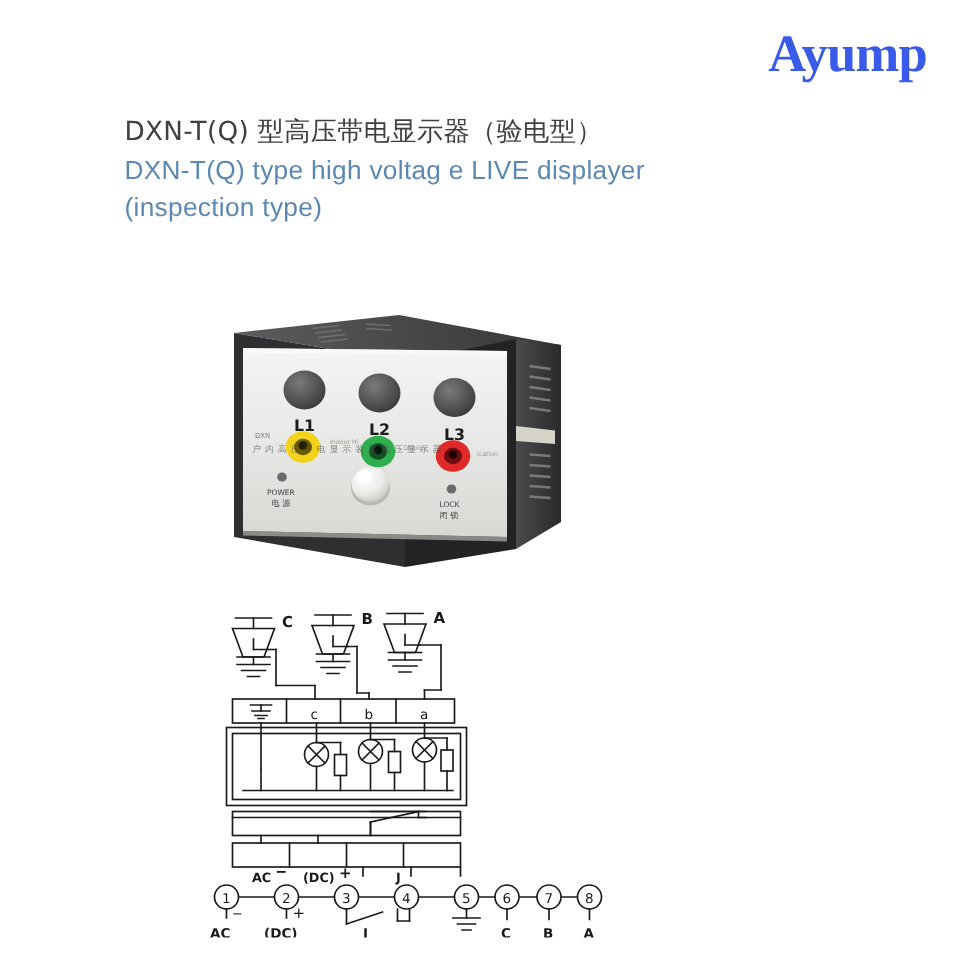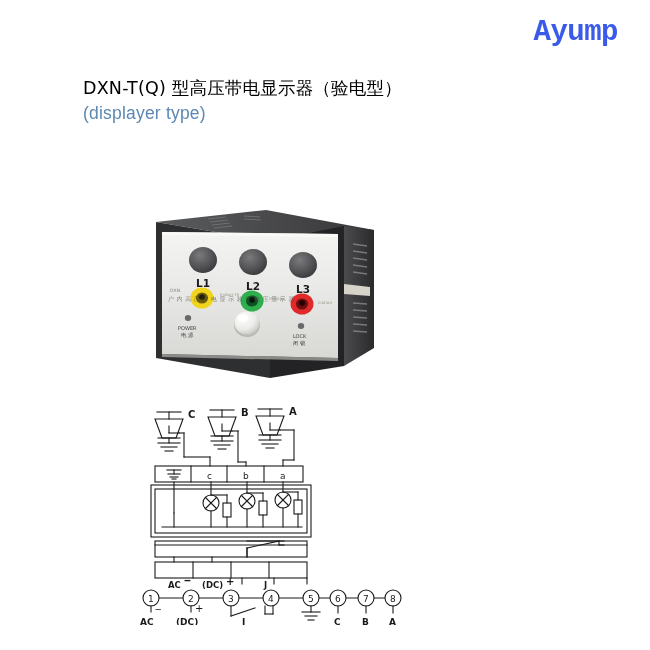--- a/index.html
+++ b/index.html
@@ -19,22 +19,22 @@
   
   .logo-block {
     position: absolute;
     top: 18px;
     right: 32px;
     display: flex;
     align-items: baseline;
     gap: 9px;
   }
   .logo-word {
-    font-family: Liberation Mono, monospace;
-    font-size: 29px;
+    font-family: Liberation Serif, serif;
+    font-size: 35px;
     font-weight: 700;
     color: #3a5bea;
     letter-spacing: -0.5px;
     line-height: 1;
   }
   .logo-cn {
     font-family: "DejaVu Sans", sans-serif;
     font-size: 26px;
     font-weight: 700;
     color: #2b2b2b;
@@ -51,21 +51,21 @@
   }
   .title-line {
     font-size: 17.5px;
     color: #5d88b3;
     line-height: 25px;
     white-space: nowrap;
     letter-spacing: 0.2px;
   }
   .title-line.cn {
     font-family: "DejaVu Sans", sans-serif;
-    color: #000000;
+    color: #404040;
   }
 
   
   .product-photo {
     position: absolute;
     left: 148px;
     top: 208px;
     width: 248px;
     height: 178px;
   }
@@ -83,21 +83,22 @@
 </style>
 </head>
 <body>
 
 <div class="logo-block">
   <span class="logo-word">Ayump</span>
 </div>
 
 <div class="title-block">
   <div class="title-line cn">DXN-T(Q) 型高压带电显示器（验电型）</div>
-  <div class="title-line">(displayer type)</div>
+  <div class="title-line">DXN-T(Q) type  high  voltag e  LIVE  displayer</div>
+  <div class="title-line">(inspection type)</div>
 </div>
 
 <div class="product-photo">
 <svg class="photo-svg" width="248" height="178" viewBox="0 0 248 178" xmlns="http://www.w3.org/2000/svg">
   <defs>
     <linearGradient id="faceGrad" x1="0" y1="0" x2="0" y2="1">
       <stop offset="0%" stop-color="#f4f4f2"></stop>
       <stop offset="45%" stop-color="#e9e9e7"></stop>
       <stop offset="100%" stop-color="#d8d8d5"></stop>
     </linearGradient>

